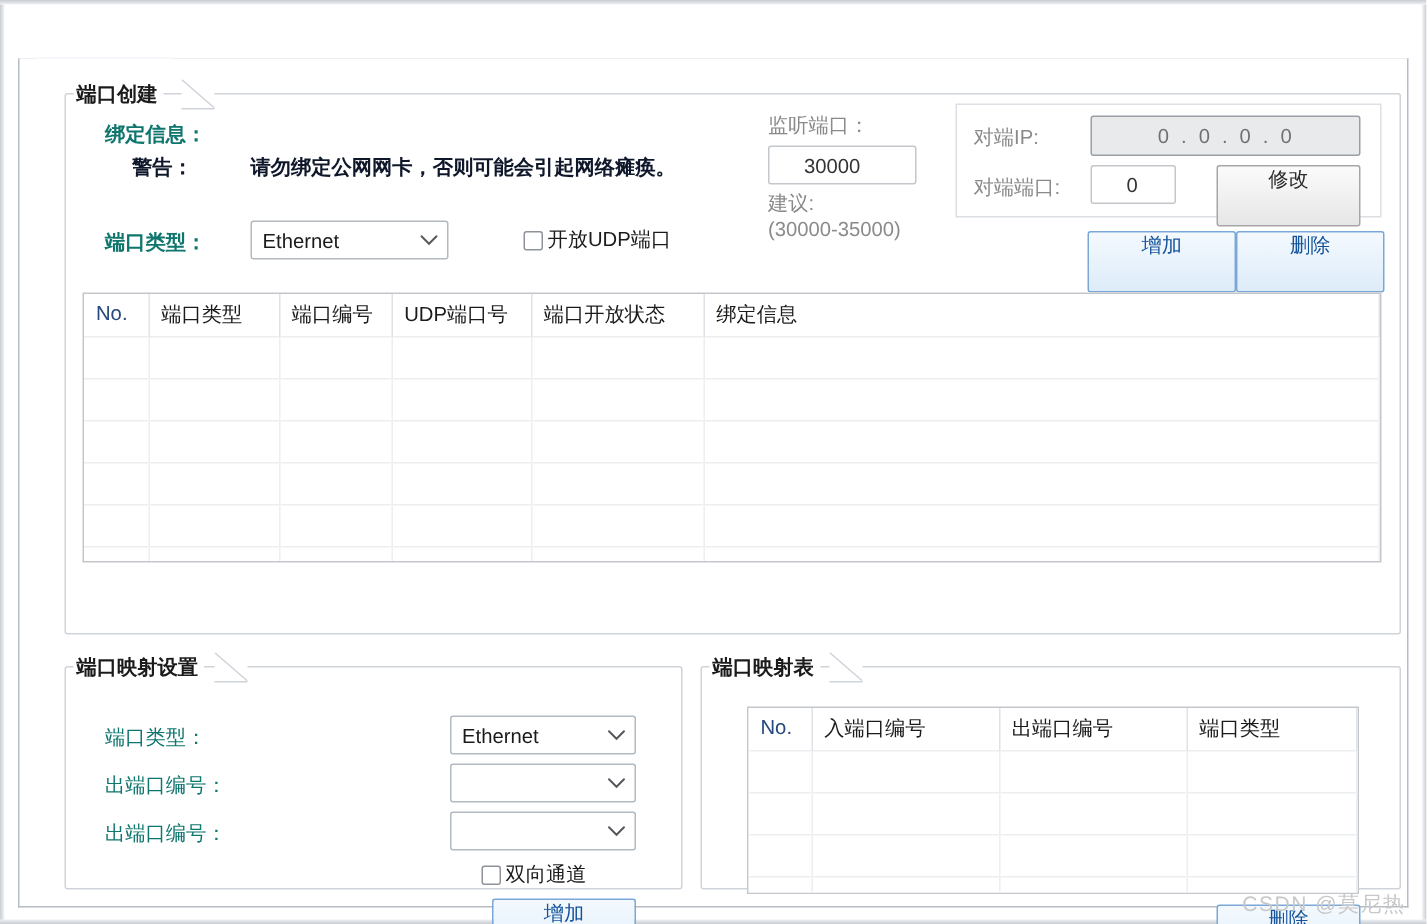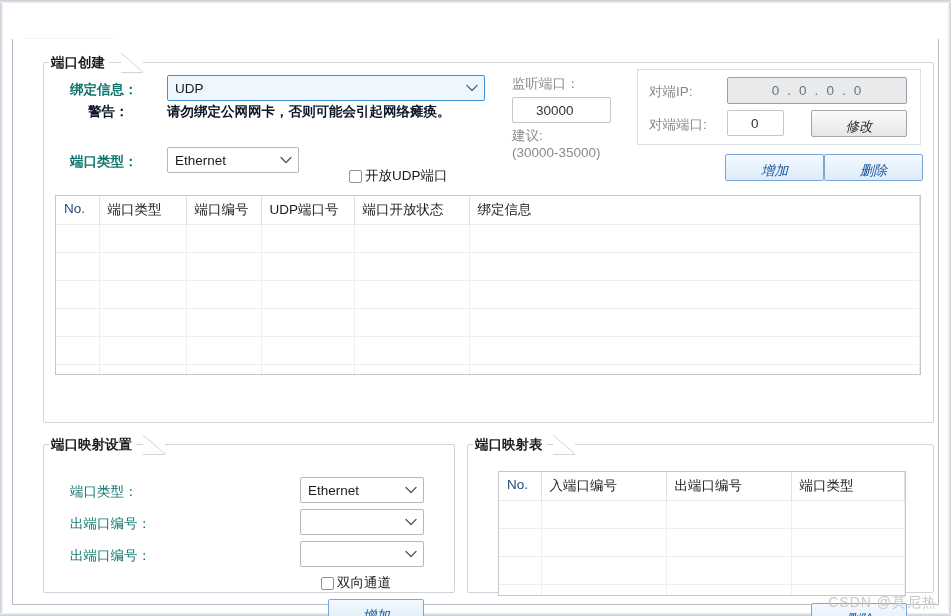--- a/index.html
+++ b/index.html
@@ -111,27 +111,26 @@
     position:absolute;box-sizing:border-box;height:27px;
     border:1px solid #9aa0a6;background:#e9eaec;border-radius:2px;
     display:flex;align-items:center;justify-content:center;
     font-size:13.5px;color:#6e7276;letter-spacing:1px;
   }
   .ipbox span{padding:0 5px;}
   .ipbox .dot{padding:0 2px;}
 
   
   .btn{
-    position:absolute;box-sizing:border-box;height:27px;
+    position:absolute;box-sizing:border-box;height:41px;
     border:1px solid #7ba7d7;border-radius:2px;
     background:linear-gradient(#f4f9fe,#ddecf9);
     color:#14539a;font-size:13.5px;
-    display:flex;align-items:flex-end;justify-content:center;
+    display:flex;align-items:flex-start;justify-content:center;
     cursor:default;
-    font-style:italic;
   }
   .btn-grey{
     border:1px solid #a6a6a6;
     background:linear-gradient(#fbfbfb,#e6e6e6);
     color:#2b2b2b;
   }
 
   
   .cbwrap{position:absolute;display:flex;align-items:center;gap:3px;font-size:13.5px;color:#1b1b1b;white-space:nowrap;}
   .cbbox{
@@ -192,42 +191,34 @@
   <div class="group" style="left:18px;top:14px;width:891px;height:370px;">
     <div class="gbody" style="top:9px;"></div>
     <div class="gtitle" style="left:6px;top:0;">端口创建</div>
     <div class="gslant" style="left:78px;top:0;">
       <svg width="22" height="20" viewBox="0 0 22 20">
         <path d="M0 0 L22 19" stroke="#cfd4da" stroke-width="1" fill="none"></path>
       </svg>
     </div>
 
     <div class="lbl lbl-bold" style="left:27px;top:28px;">绑定信息：</div>
-    <div class="combo focused" style="left:124px;top:22px;width:318px;">
-      <span class="ctext">UDP</span>
-      <span class="carrow">
-        <svg width="12" height="8" viewBox="0 0 12 8">
-            <path d="M1 1.5 L6 6.5 L11 1.5" stroke="#4a6a8a" stroke-width="1.3" fill="none" stroke-linecap="round"></path>
-          </svg>
-      </span>
-    </div>
 
     <div class="warn" style="left:45px;top:50px;">警告：</div>
     <div class="warn" style="left:124px;top:50px;">请勿绑定公网网卡，否则可能会引起网络瘫痪。</div>
 
     <div class="lbl lbl-bold" style="left:27px;top:100px;">端口类型：</div>
     <div class="combo" style="left:124px;top:94px;width:132px;">
       <span class="ctext">Ethernet</span>
       <span class="carrow">
         <svg width="12" height="8" viewBox="0 0 12 8">
             <path d="M1 1.5 L6 6.5 L11 1.5" stroke="#55585c" stroke-width="1.3" fill="none" stroke-linecap="round"></path>
           </svg>
       </span>
     </div>
-    <div class="cbwrap" style="left:306px;top:114px;">
+    <div class="cbwrap" style="left:306px;top:98px;">
       <span class="cbbox"></span>
       <span>开放UDP端口</span>
     </div>
 
     <div class="lbl lbl-dim" style="left:469px;top:22px;">监听端口：</div>
     <div class="txt" style="left:469px;top:44px;width:99px;">
       <span>30000</span>
     </div>
     <div class="lbl lbl-dim" style="left:469px;top:74px;">建议:</div>
     <div class="lbl lbl-dim" style="left:469px;top:92px;">(30000-35000)</div>

